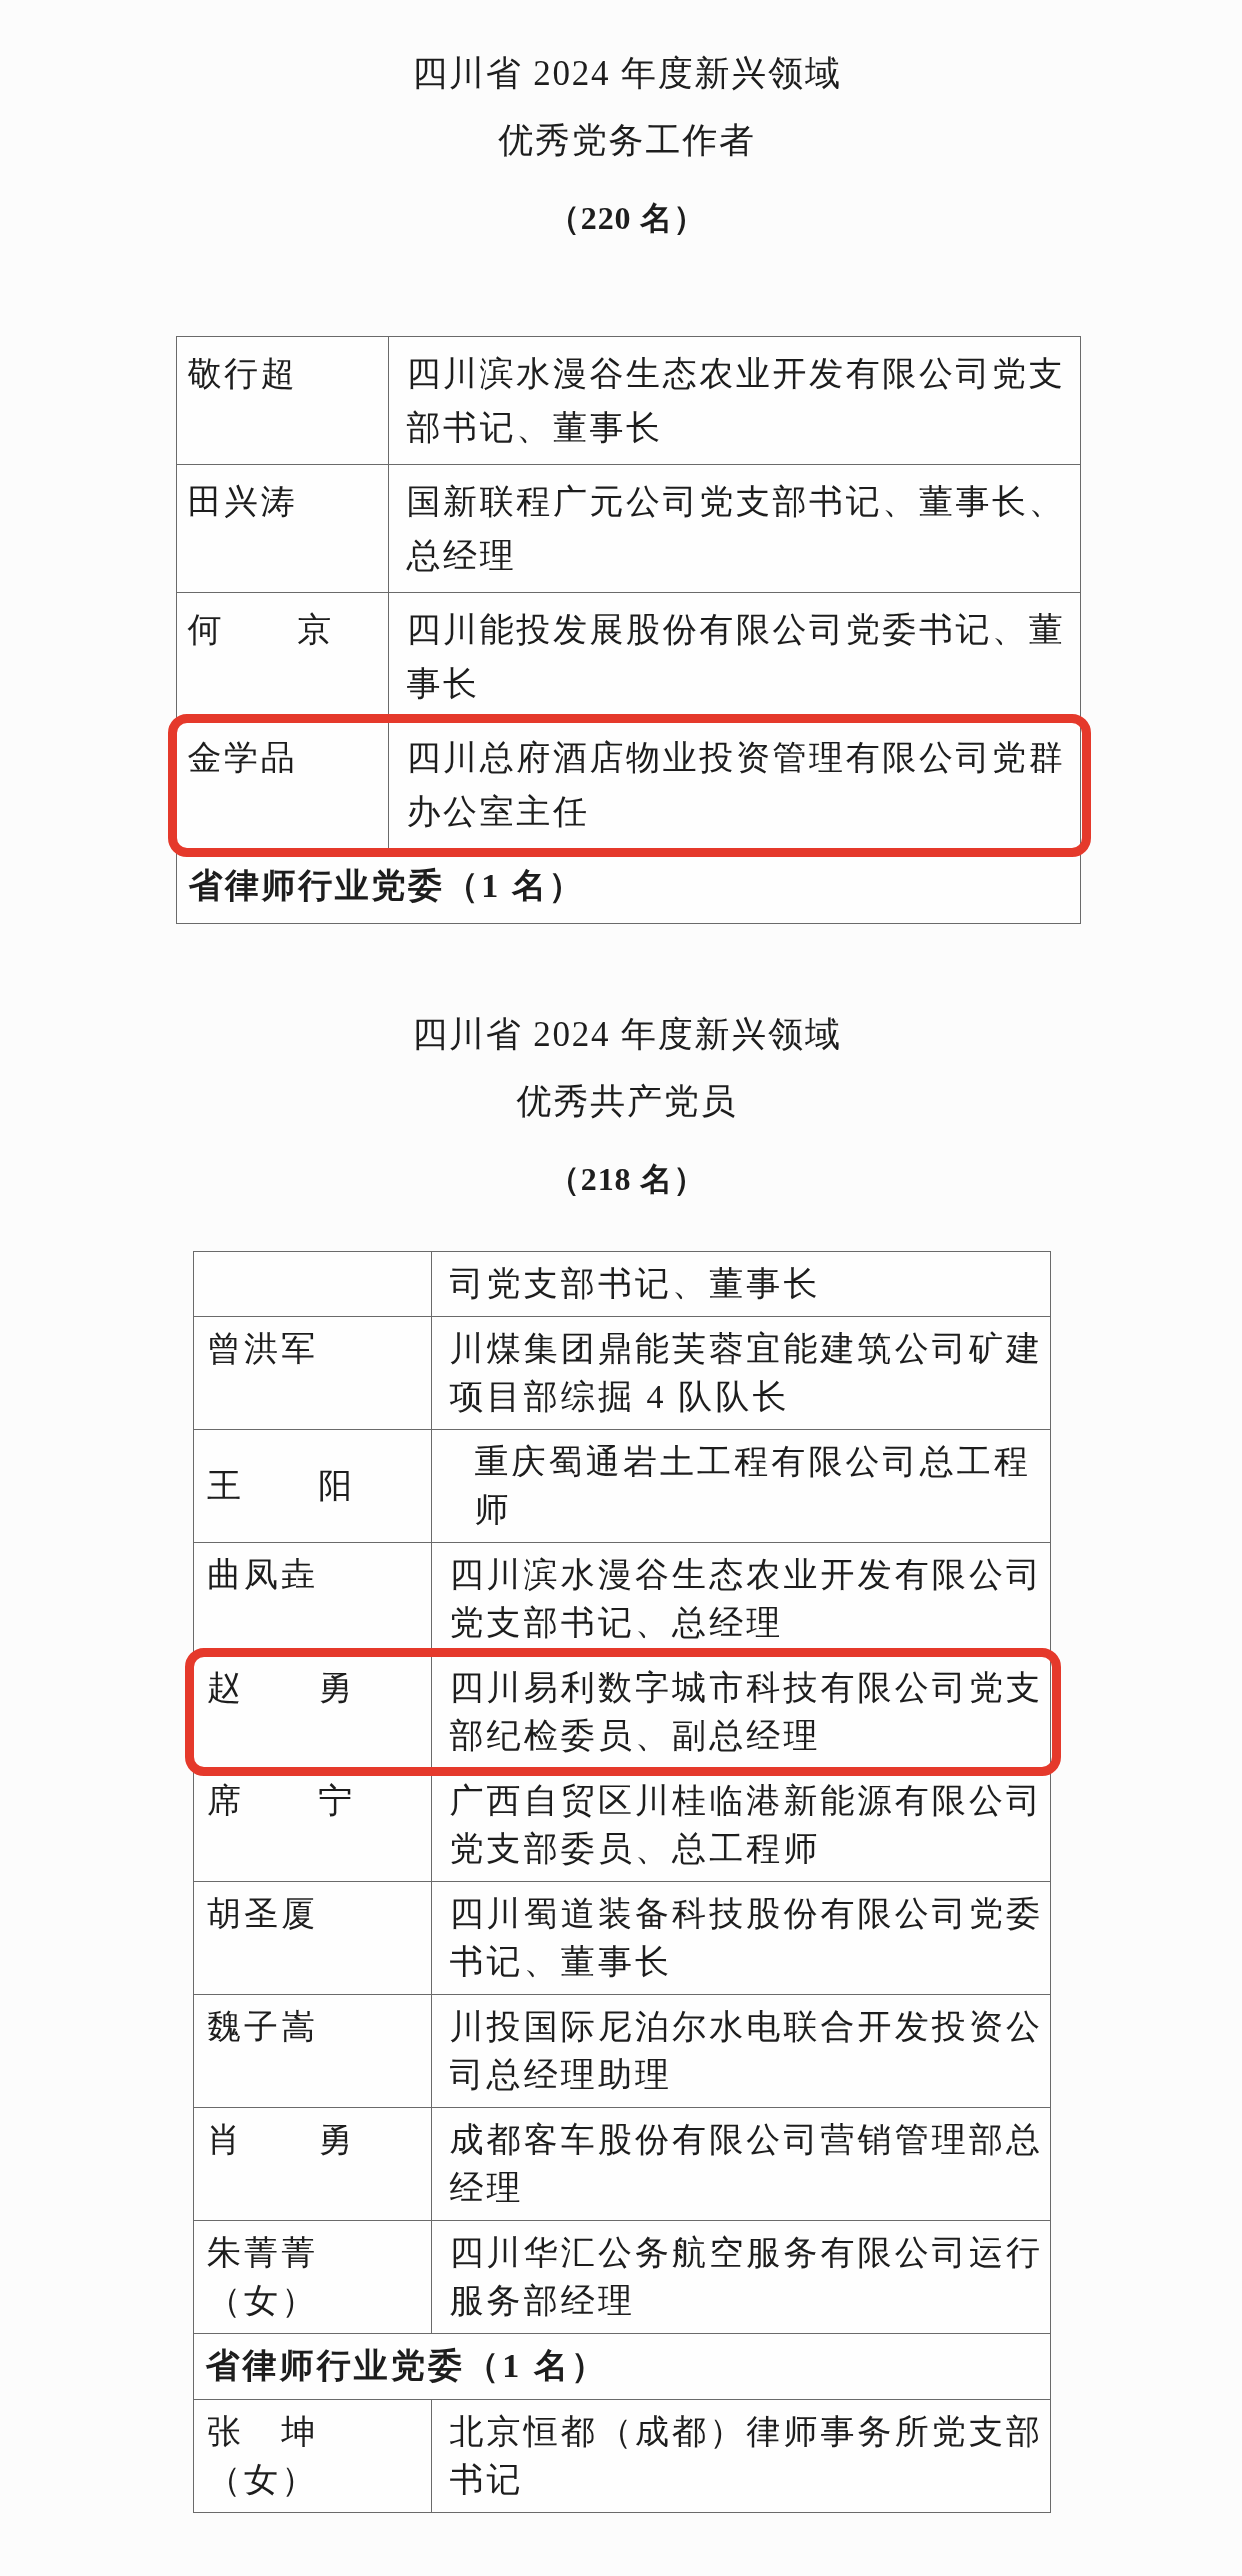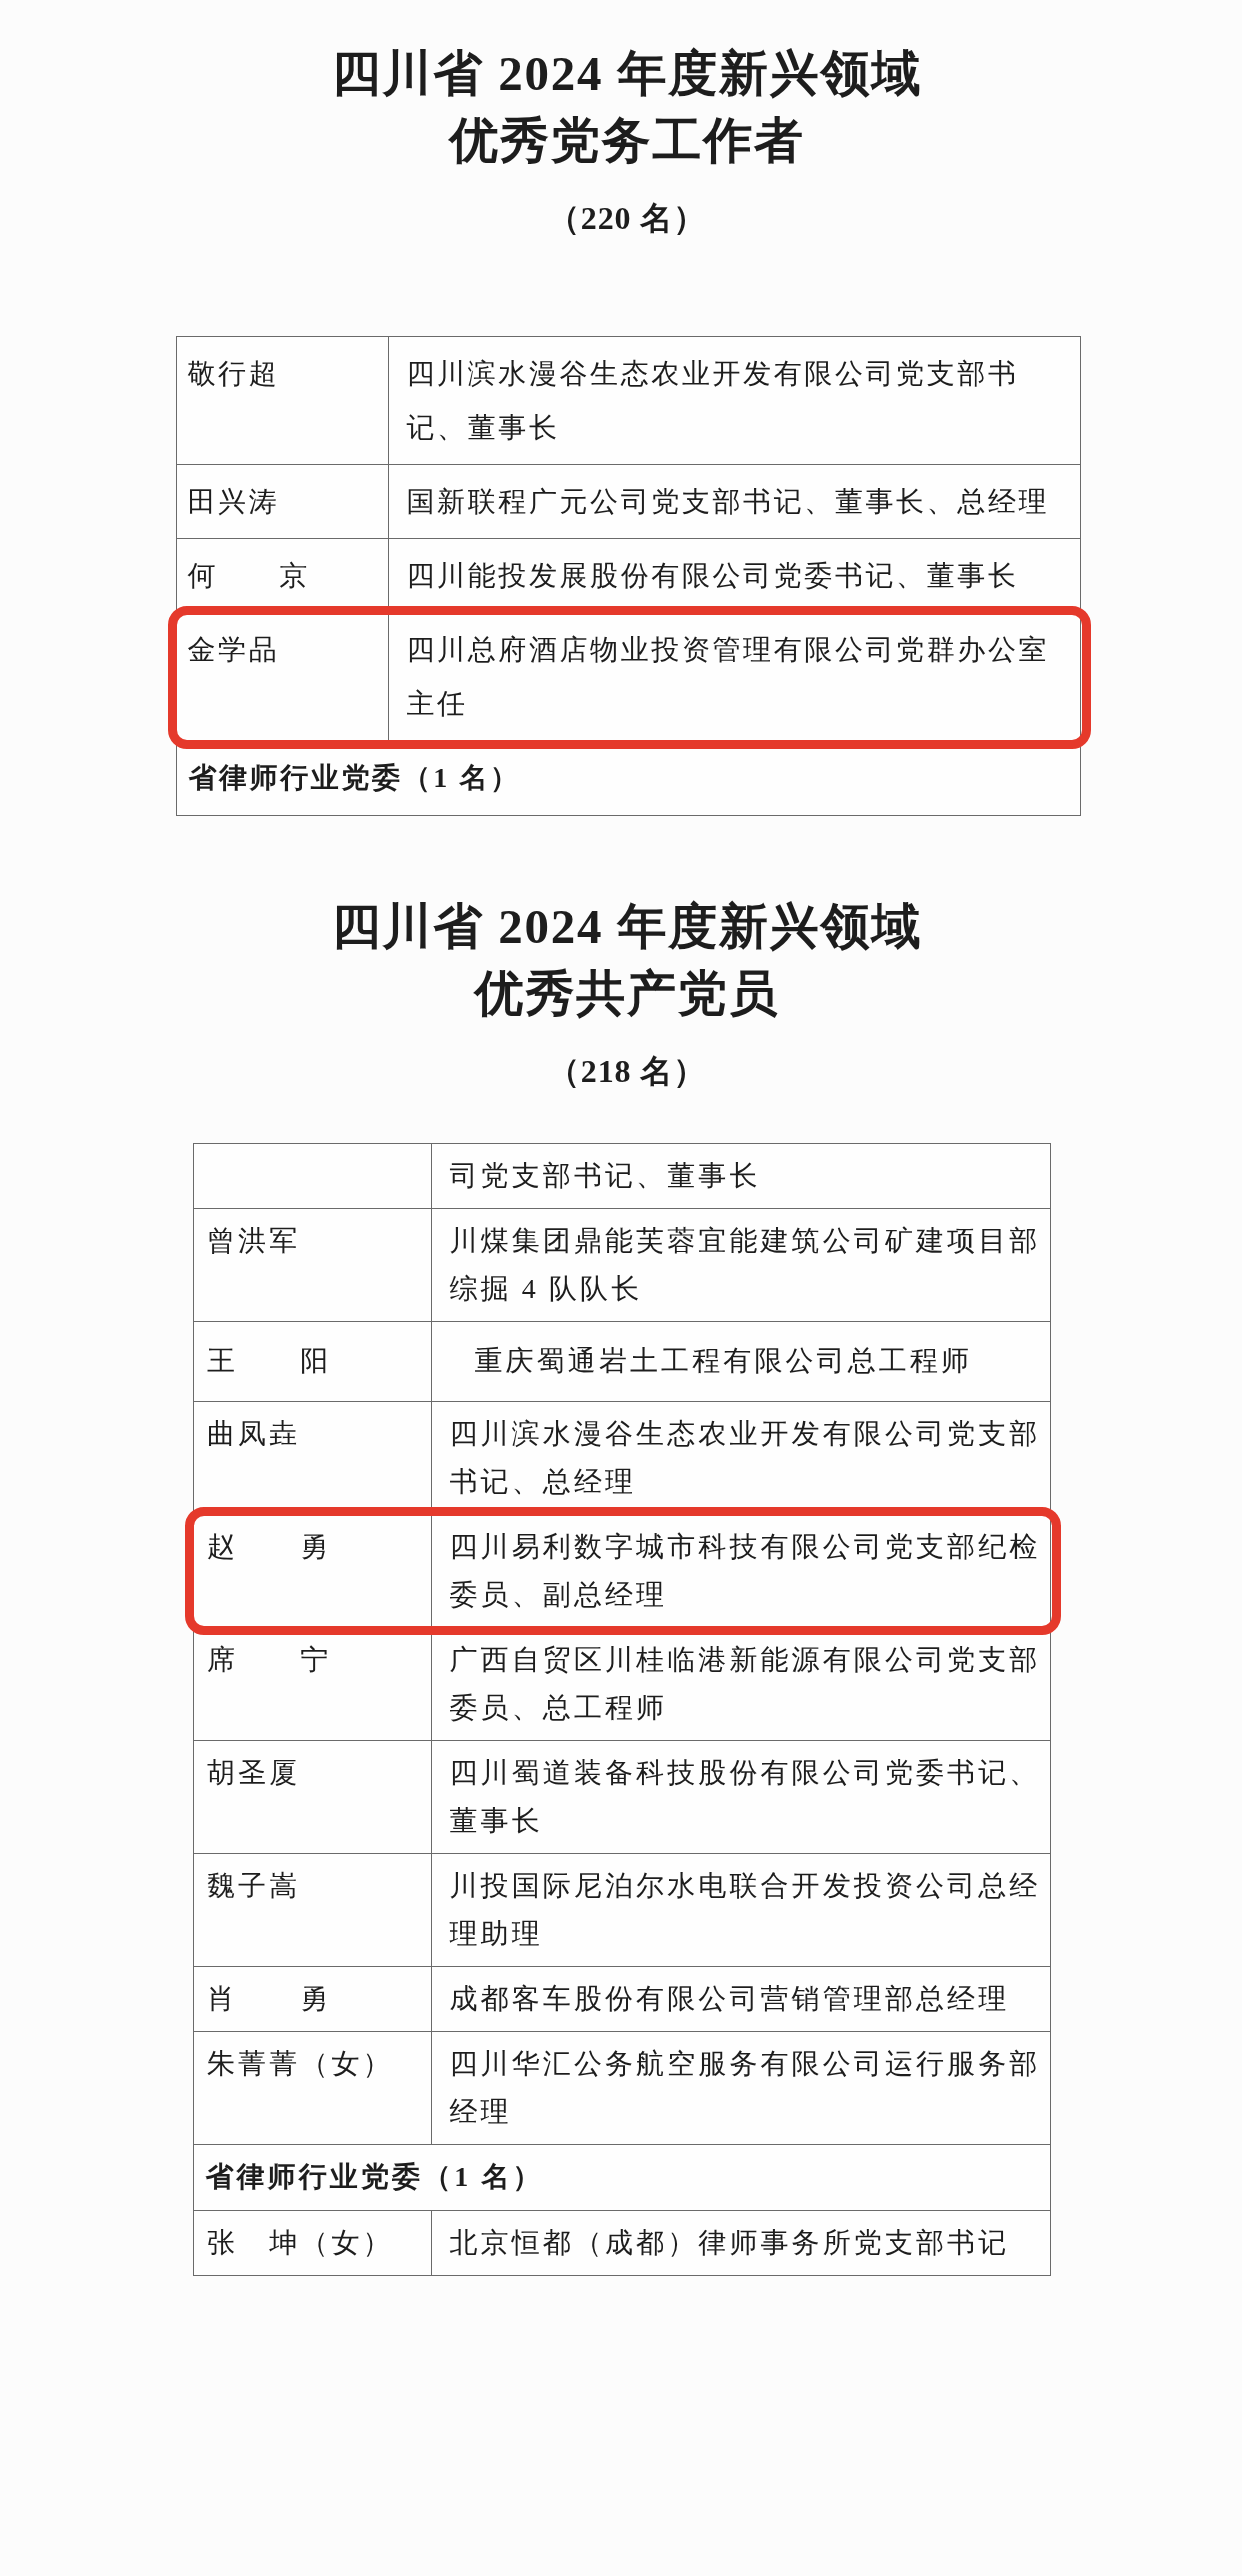--- a/index.html
+++ b/index.html
@@ -8,39 +8,39 @@
     width:1242px;height:2576px;
     background:#fcfcfc;
     overflow:hidden;
     font-family:"Liberation Serif","DejaVu Serif",serif;
     color:#1d1d1d;
     margin:0 auto;
   }
   .content{width:916px;margin-left:169px;padding-top:40px;}
 
   .doc-title{
-    text-align:center;font-weight:700;
-    font-size:49px;line-height:67px;letter-spacing:1.8px;
+    text-align:center;font-weight:400;
+    font-size:35px;line-height:67px;letter-spacing:1.8px;
   }
   .doc-count{
     text-align:center;font-weight:700;
     font-size:32px;margin-top:23px;letter-spacing:0.9px;font-family:Liberation Serif, serif;
   }
 
   .tbl{border:1.8px solid #6a6a6a;background:#fefefe;}
   .t1{width:903px;margin-left:7px;margin-top:95px;}
   .t2{width:856px;margin-left:24px;margin-top:49px;}
 
   .row{display:grid;position:relative;border-top:1.8px solid #6a6a6a;}
   .row:first-child{border-top:none;}
   .t1 .row{grid-template-columns:212px 1fr;}
   .t2 .row{grid-template-columns:238px 1fr;}
 
   .cell{
-    font-size:28px;
+    font-size:34px;
     display:flex;flex-direction:column;justify-content:flex-start;
   }
   .t1 .cell{line-height:54px;padding-top:9.6px;padding-bottom:9.6px;letter-spacing:2.6px;}
   .t2 .cell{line-height:48px;padding-top:8px;padding-bottom:8px;letter-spacing:3.1px;}
 
   .name{border-right:1.8px solid #6a6a6a;}
   .t1 .name{padding-left:10.5px;padding-right:3.5px;}
   .t1 .desc{padding-left:17.5px;padding-right:7px;}
   .t2 .name{padding-left:13px;padding-right:3.5px;}
   .t2 .desc{padding-left:17.5px;padding-right:5.3px;}

